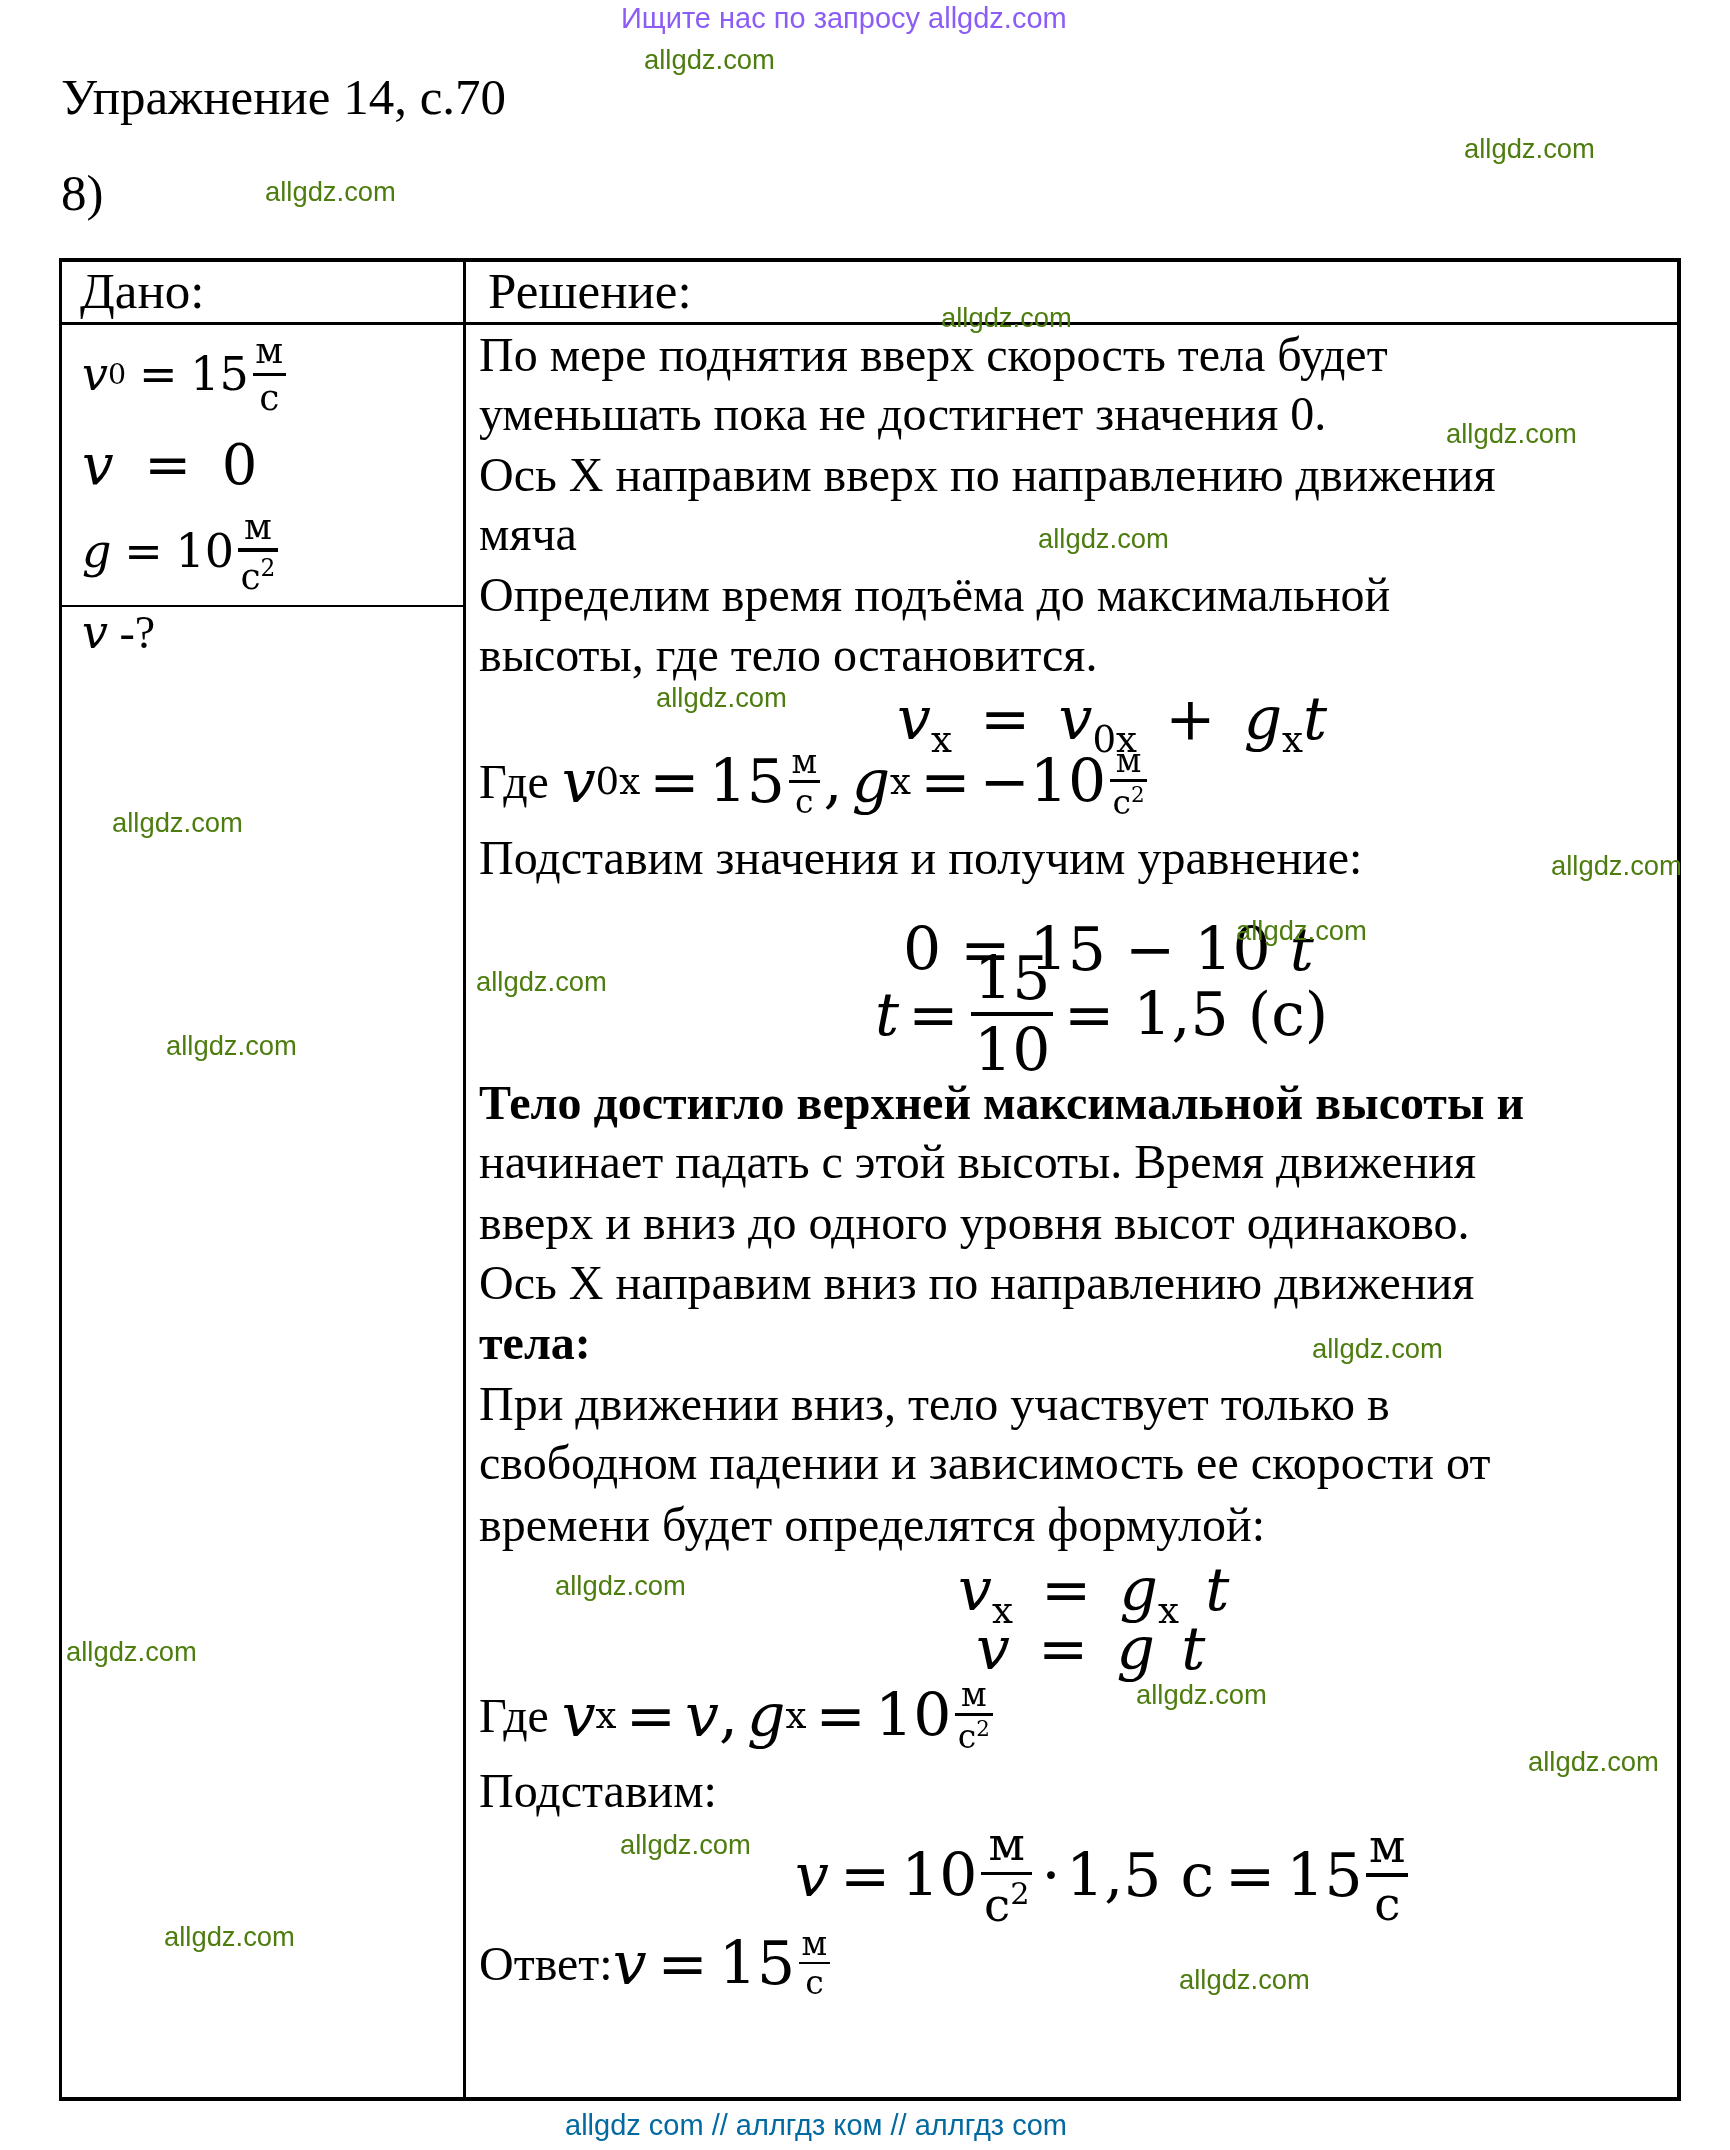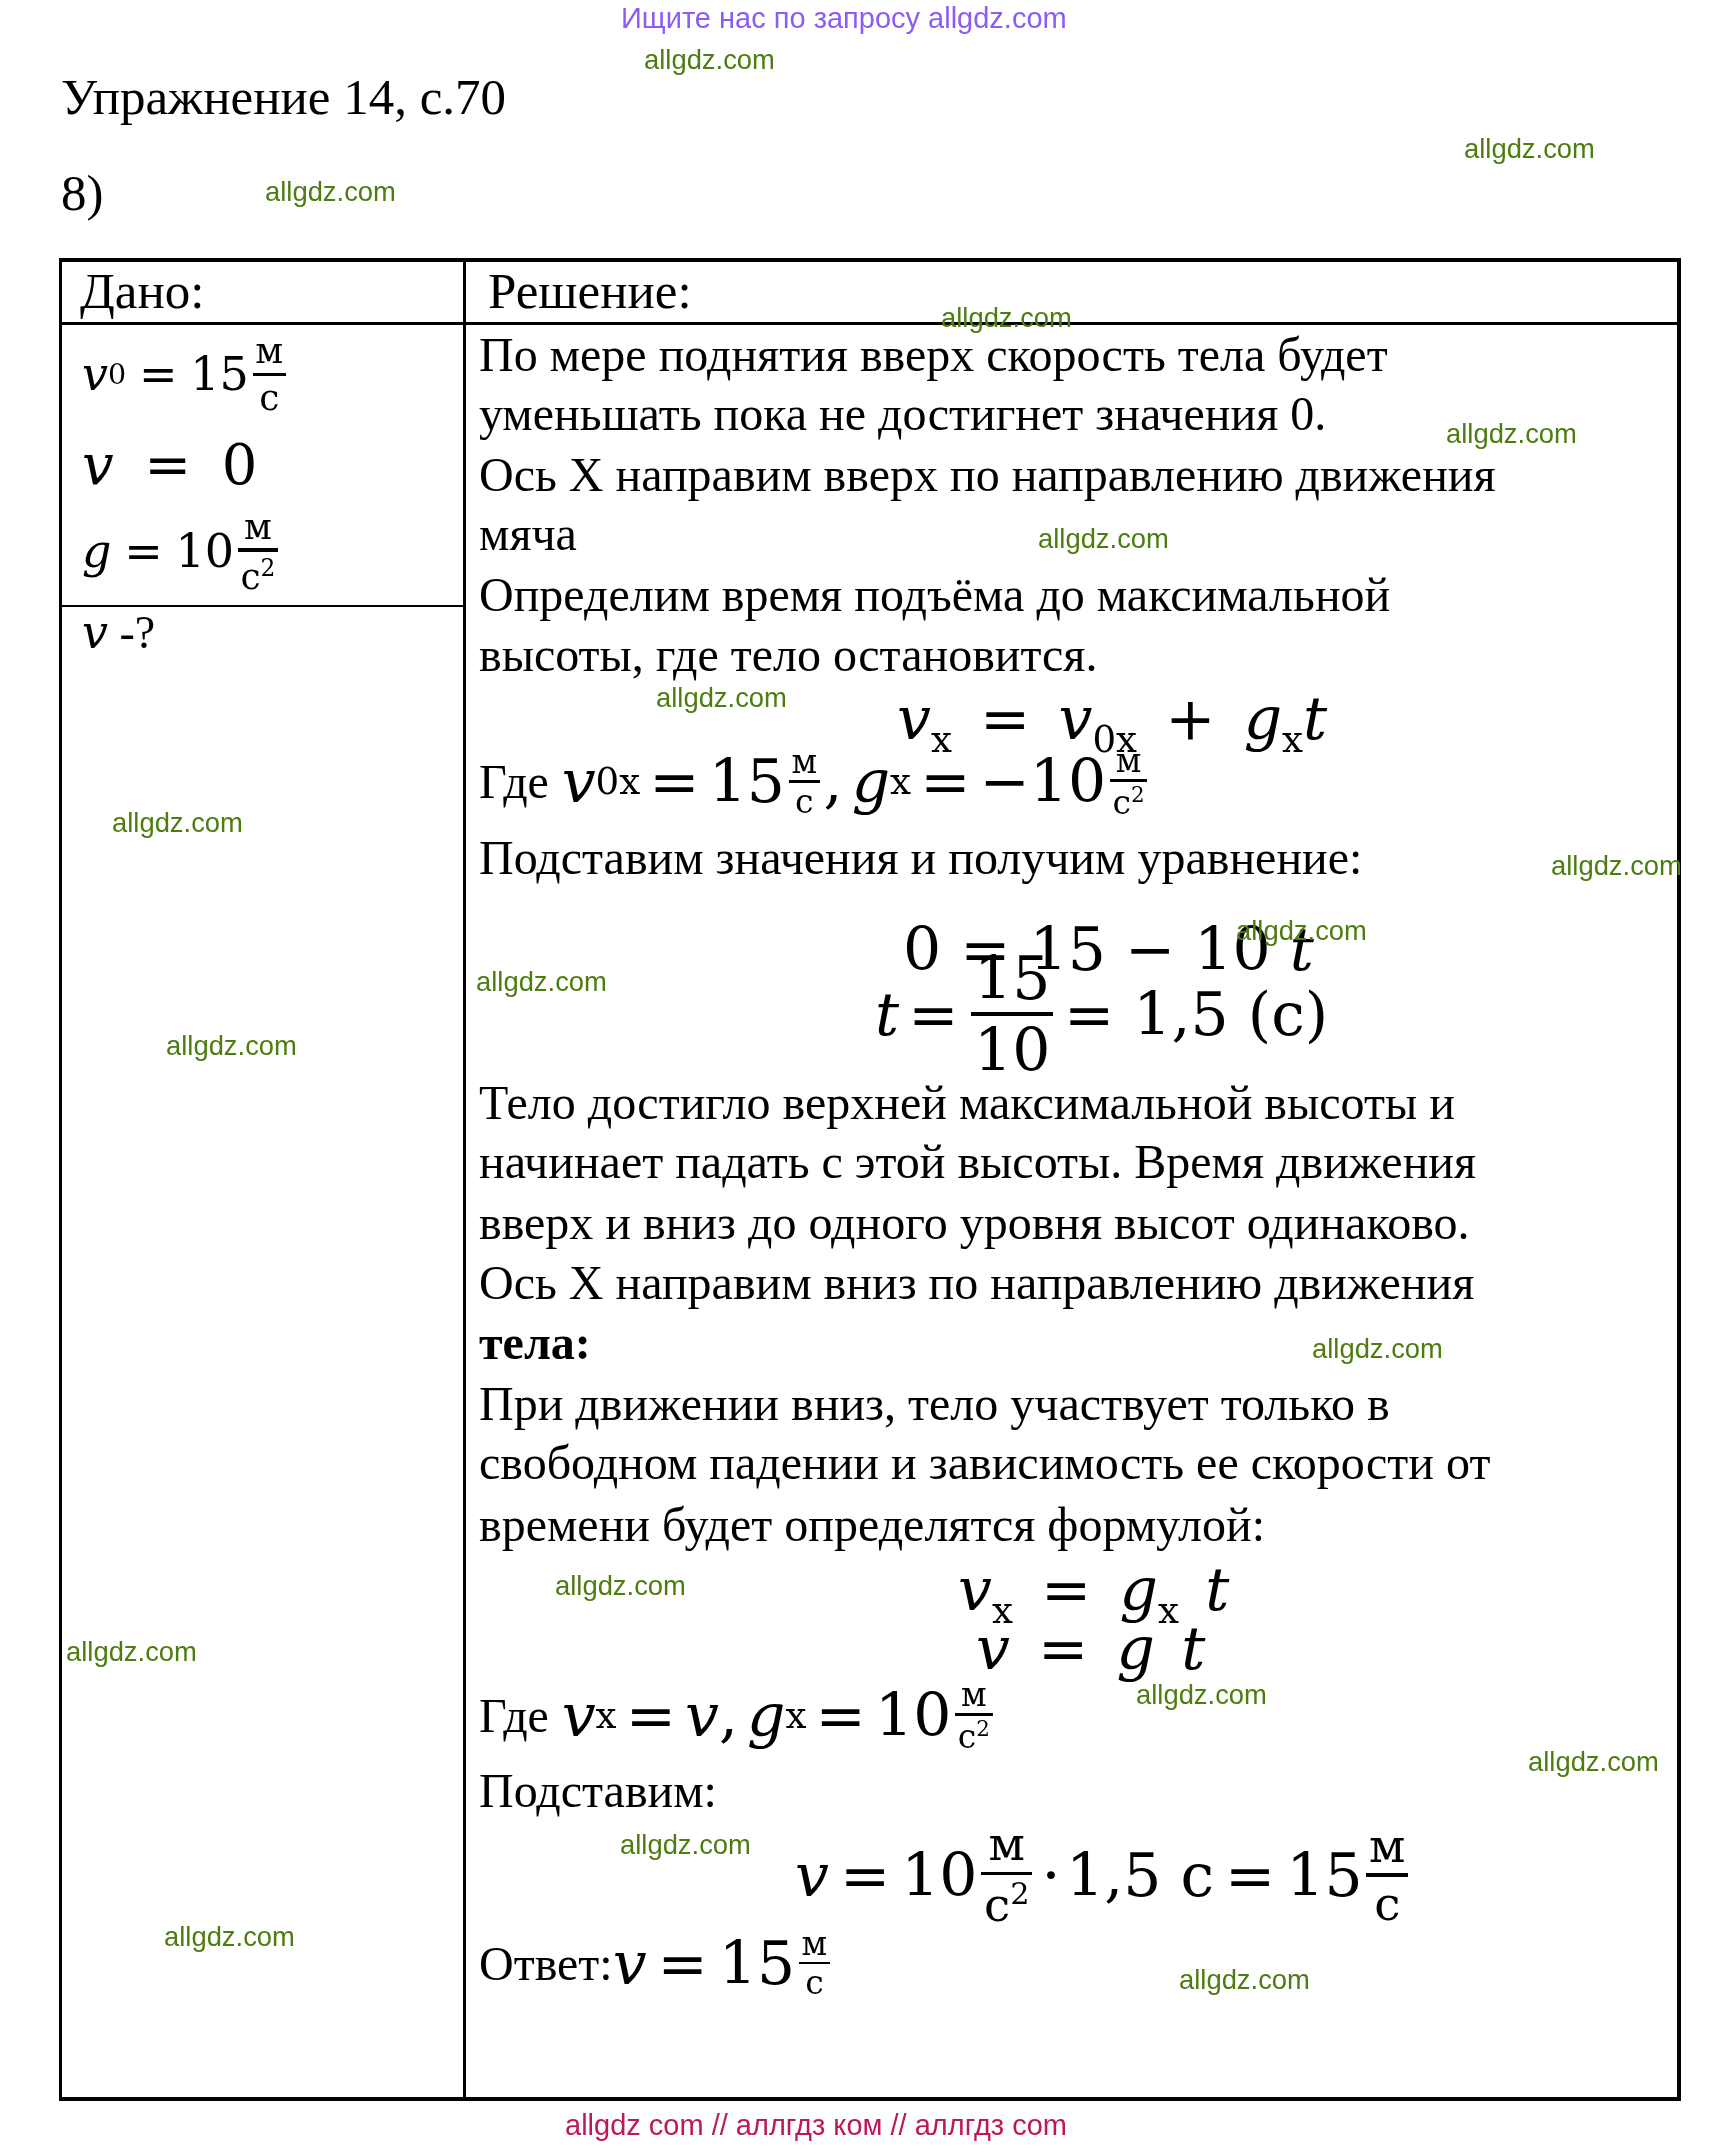--- a/index.html
+++ b/index.html
@@ -125,21 +125,21 @@
   <i>t</i>
   <span style="margin:0 9.1px;">=</span>
   <span class="frac big">
       <span class="num">15</span>
       <span class="bar"></span>
       <span class="den">10</span>
     </span>
   <span style="margin-left:7.3px;">= 1,5 (с)</span>
 </div>
 
-<div class="abs txt" style="left:479px; top:1075px;">Тело достигло верхней максимальной высоты и</div>
+<div class="abs txt" style="left:479px; top:1075px;font-weight:bold;">Тело достигло верхней максимальной высоты и</div>
 <div class="abs txt" style="left:479px; top:1134px;">начинает падать с этой высоты. Время движения</div>
 <div class="abs txt" style="left:479px; top:1195px;">вверх и вниз до одного уровня высот одинаково.</div>
 <div class="abs txt" style="left:479px; top:1255px;">Ось X направим вниз по направлению движения</div>
 <div class="abs txt" style="left:479px; top:1315px;font-weight:bold;">тела:</div>
 <div class="abs txt" style="left:479px; top:1376px;">При движении вниз, тело участвует только в</div>
 <div class="abs txt" style="left:479px; top:1435px;">свободном падении и зависимость ее скорости от</div>
 <div class="abs txt" style="left:479px; top:1497px;">времени будет определятся формулой:</div>
 
 <div class="abs math" style="left:958px; top:1562px;">
   <i>v</i><span class="sub">x</span>
@@ -227,14 +227,14 @@
     <div class="abs wm" style="left: 1312px; top: 1333px;">allgdz.com</div>
     <div class="abs wm" style="left: 555px; top: 1570px;">allgdz.com</div>
     <div class="abs wm" style="left: 66px; top: 1636px;">allgdz.com</div>
     <div class="abs wm" style="left: 1136px; top: 1679px;">allgdz.com</div>
     <div class="abs wm" style="left: 1528px; top: 1746px;">allgdz.com</div>
     <div class="abs wm" style="left: 620px; top: 1829px;">allgdz.com</div>
     <div class="abs wm" style="left: 164px; top: 1921px;">allgdz.com</div>
     <div class="abs wm" style="left: 1179px; top: 1964px;">allgdz.com</div>
   </div>
 
-<div class="abs footer" style="left:565px; top:2109px; color:#be185d;">allgdz com  //  аллгдз ком  //  аллгдз com</div>
+<div class="abs footer" style="left:565px; top:2109px; color:#0369a1;">allgdz com  //  аллгдз ком  //  аллгдз com</div>
 
 
 </body></html>

